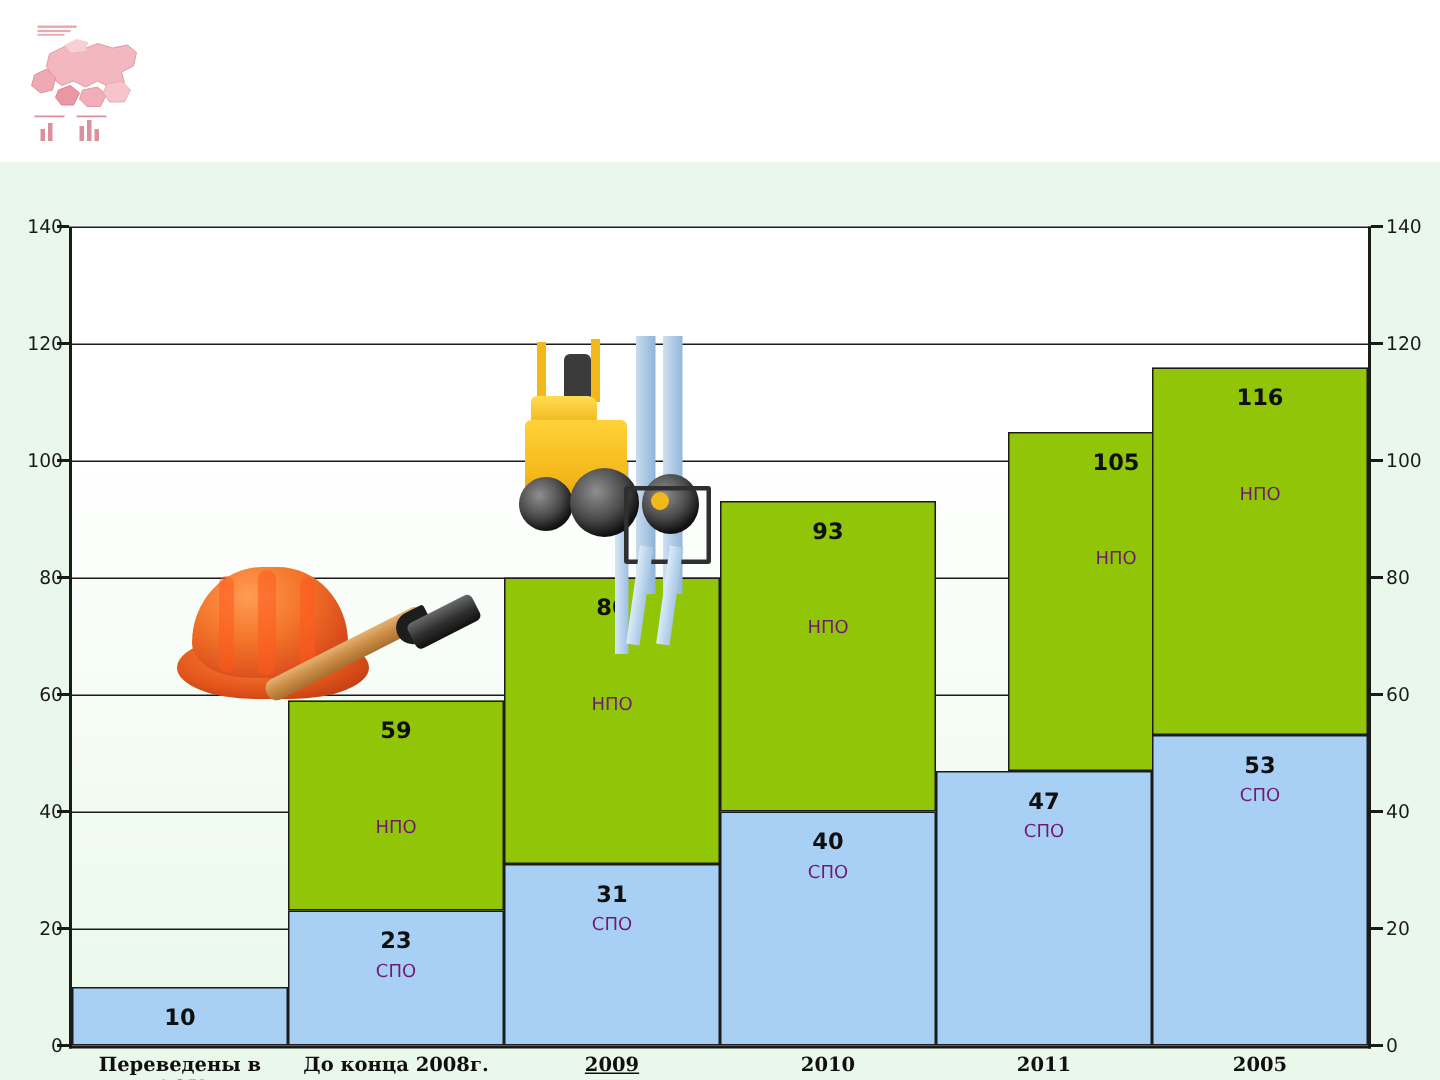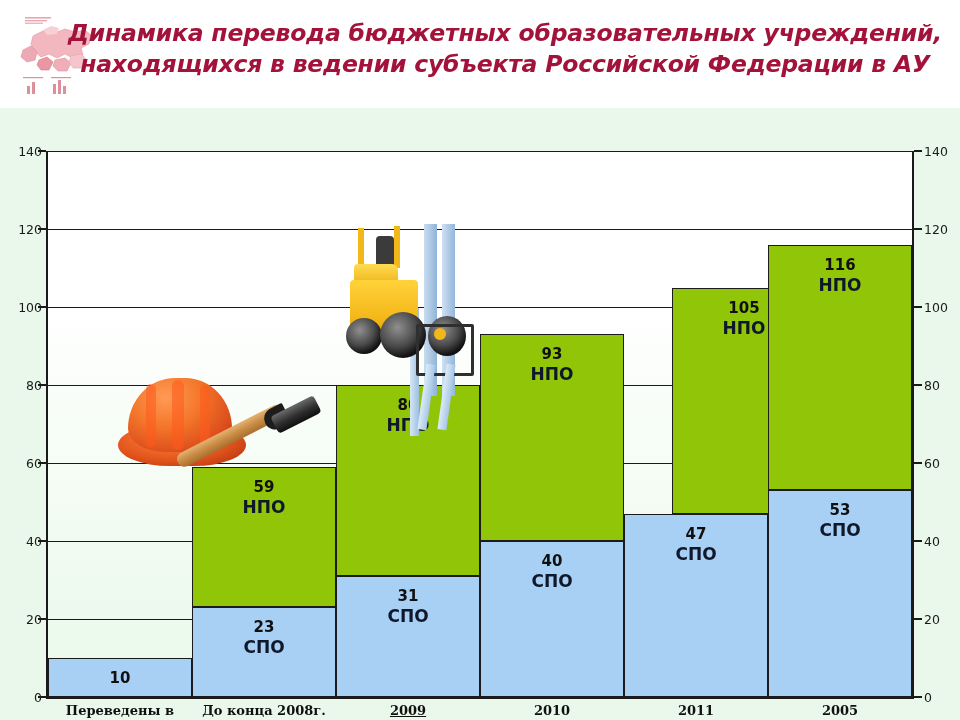--- a/index.html
+++ b/index.html
@@ -79,29 +79,29 @@
     position:absolute;bottom:0;height:100%;
   }
   .seg{
     position:absolute;left:0;width:100%;
     box-sizing:border-box;
     border:1px solid #1b1b1b;
     display:flex;flex-direction:column;
     align-items:center;justify-content:flex-start;
     padding-top:10px;
   }
-  .seg.npo{background:#91c508;}
+  .seg.npo{background:#91c508;gap:44px;}
   .seg.spo{background:#a8d0f5;}
   .seg .val{
     font-family:"DejaVu Sans", sans-serif;
     font-weight:bold;font-size:15px;color:#101010;line-height:19px;
   }
   .seg .nm{
     font-family:"DejaVu Sans", sans-serif;
-    font-weight:bold;font-size:17px;color:#0f172a;line-height:21px;
+    font-weight:normal;font-size:12px;color:#701a75;line-height:21px;
   }
   
   .catrow{
     position:absolute;left:48px;top:595px;width:864px;height:24px;
   }
   .cat{
     position:absolute;top:0;
     font-family:"DejaVu Serif", serif;
     font-weight:bold;font-size:13px;color:#101010;
     text-align:center;
@@ -215,24 +215,20 @@
         <rect x="19" y="74" width="3" height="12"></rect>
         <rect x="40" y="76" width="3" height="10"></rect>
         <rect x="45" y="72" width="3" height="14"></rect>
         <rect x="50" y="78" width="3" height="8"></rect>
         <rect x="10" y="69" width="20" height="1.2"></rect>
         <rect x="38" y="69" width="20" height="1.2"></rect>
       </g>
     </svg>
   </div>
 
-  <div class="title-wrap">
-    <div class="title-line">Динамика перевода бюджетных образовательных учреждений,</div>
-    <div class="title-line">находящихся в ведении субъекта Российской Федерации в АУ</div>
-  </div>
 </div>
 
 <div class="chart">
 
   <div class="plot"></div>
   <div class="plot-right-axis"></div>
 
   <div id="axis-layer">
       <div class="tickmark-left" style="top: 589px;"></div>
       <div class="tickmark-right" style="top: 589px;"></div>

